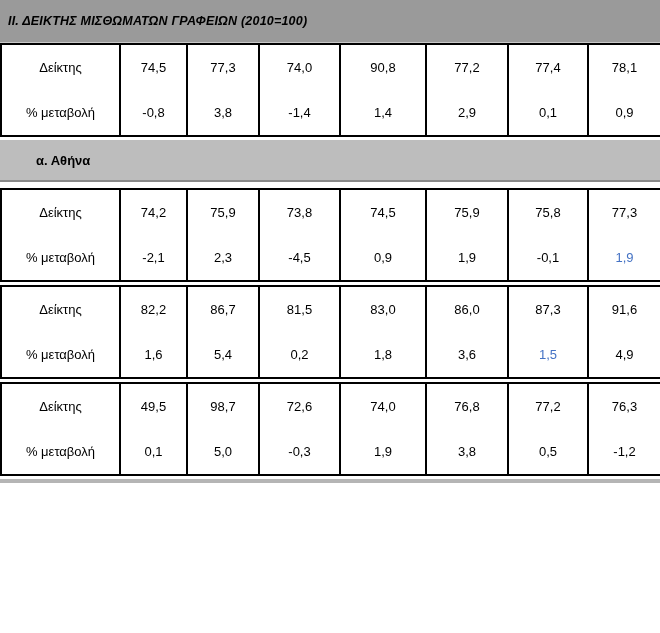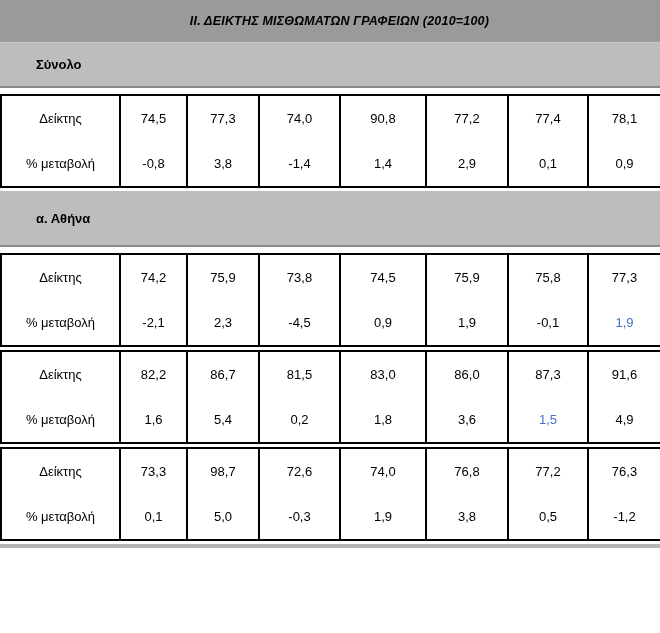--- a/index.html
+++ b/index.html
@@ -13,33 +13,32 @@
     width: 660px;
     height: 633px;
     overflow: hidden;
     background: #ffffff;
   }
   .title-bar {
     height: 43px;
     background: #9a9a9a;
     display: flex;
     align-items: center;
-    padding-left: 19px;
+    padding-left: 8px;
     box-sizing: border-box;
     border-bottom: 1px solid #c9c9c9;
-    justify-content: center;
   }
   .title-bar span {
     font-size: 12.5px;
     font-weight: bold;
     font-style: italic;
     letter-spacing: 0.2px;
   }
   .section-bar {
-    height: 56px;
+    height: 42px;
     background: #bdbdbd;
     display: flex;
     align-items: center;
     padding-left: 36px;
     box-sizing: border-box;
     border-bottom: 2px solid #8a8a8a;
     margin-bottom: 6px;
   }
   .section-bar.first {
     height: 45px;
@@ -86,23 +85,20 @@
 </style>
 </head>
 <body>
 
 <div id="page">
   <div class="title-bar">
     <span>ΙΙ. ΔΕΙΚΤΗΣ ΜΙΣΘΩΜΑΤΩΝ ΓΡΑΦΕΙΩΝ (2010=100)</span>
   </div>
   <div id="sections-root">
   <div class="section-block">
-    <div class="section-bar first">
-      <span>Σύνολο</span>
-    </div>
     <table class="data">
       <colgroup>
         <col class="c0">
             <col class="c1">
             <col class="c2">
             <col class="c3">
         <col class="c4">
             <col class="c5">
             <col class="c6">
             <col class="c7">
@@ -217,21 +213,21 @@
             <col class="c2">
             <col class="c3">
         <col class="c4">
             <col class="c5">
             <col class="c6">
             <col class="c7">
       </colgroup>
       <tbody>
         <tr>
           <td class="row-label">Δείκτης</td>
-        <td>73,3</td>
+        <td>49,5</td>
               <td>98,7</td>
               <td>72,6</td>
               <td>74,0</td>
               <td>76,8</td>
               <td>77,2</td>
               <td>76,3</td>
             </tr>
         <tr>
           <td class="row-label">% μεταβολή</td>
         <td>0,1</td>

